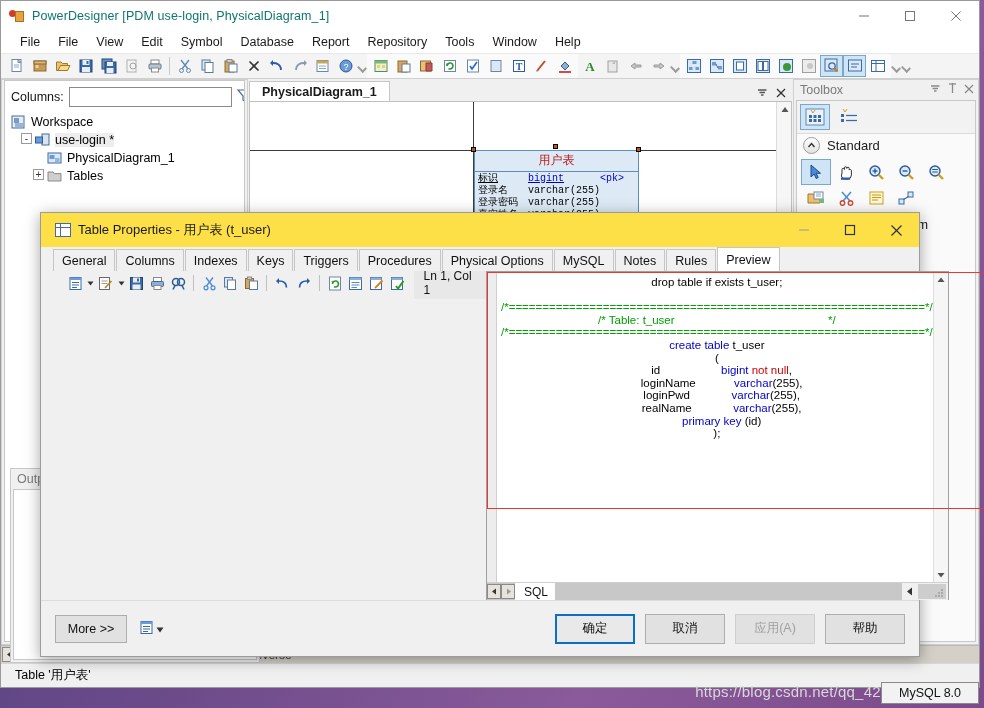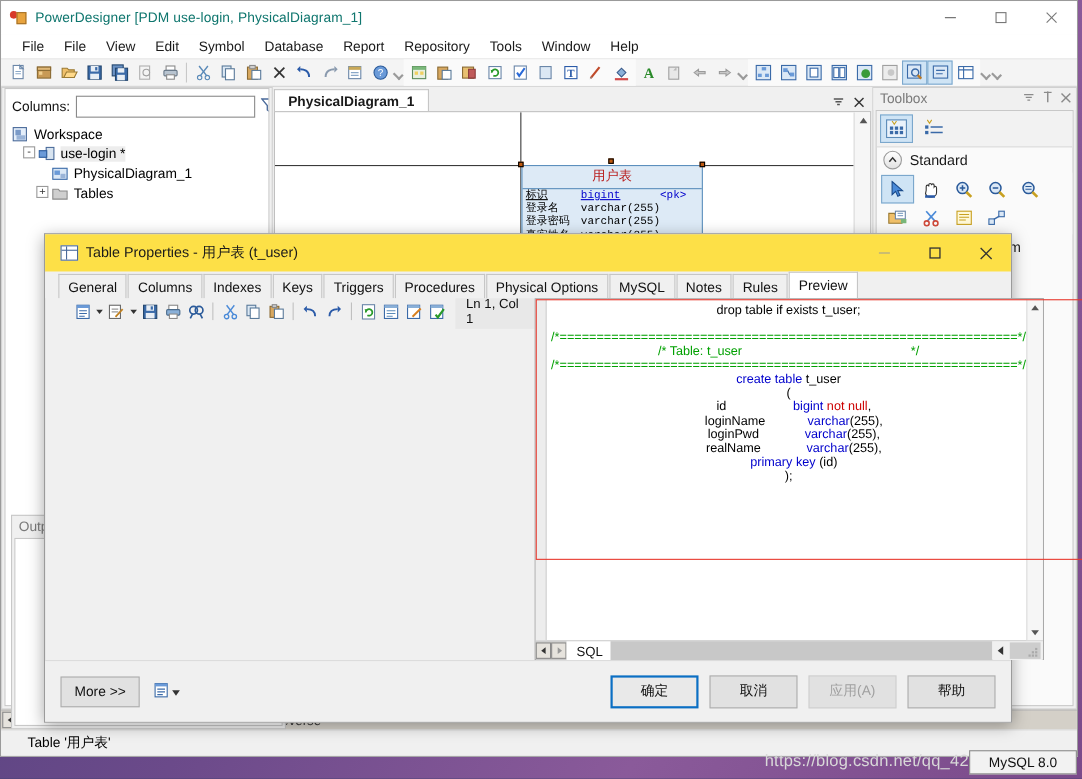--- a/index.html
+++ b/index.html
@@ -145,21 +145,21 @@
   .tbx-sec-head { display:flex; align-items:center; gap:7px; padding:3px 6px; font-size:13px; color:#1a1a1a;}
   .circ-btn { width:17px;height:17px;border-radius:50%;border:1px solid #9a9a9a;background:linear-gradient(#fff,#e2e2e2);
     display:flex;align-items:center;justify-content:center;font-size:8px;color:#333;}
   .tbx-grid { display:flex; flex-wrap:wrap; padding:2px 4px; background:#fafafa; }
   .tbx-item { width:30px;height:26px;display:flex;align-items:center;justify-content:center;}
   .tbx-item.active { background:#cfe4f5; border:1px solid #7ba7cc; }
 
   
   .statusbar {
     height:24px; flex:0 0 24px; background:#f0f0f0; border-top:1px solid #d6d6d6;
-    display:flex; align-items:center; padding-left:24px; font-size:12.5px; color:#000;
+    display:flex; align-items:center; padding-left:14px; font-size:12.5px; color:#000;
   }
   .tabstrip-bottom {
     height:18px; flex:0 0 18px; background:#d4d0c8; display:flex; align-items:center;
     font-size:12px; color:#3a3a3a; border-top:1px solid #b8b8b8;
   }
   .tsb-arrows { display:flex; }
   .tsb-arr { width:15px;height:15px;border:1px solid #8a8a8a;background:#e6e3dd;
     display:flex;align-items:center;justify-content:center;font-size:8px;color:#333;margin-left:1px;}
   .tsb-tab { padding:0 6px; }
 

